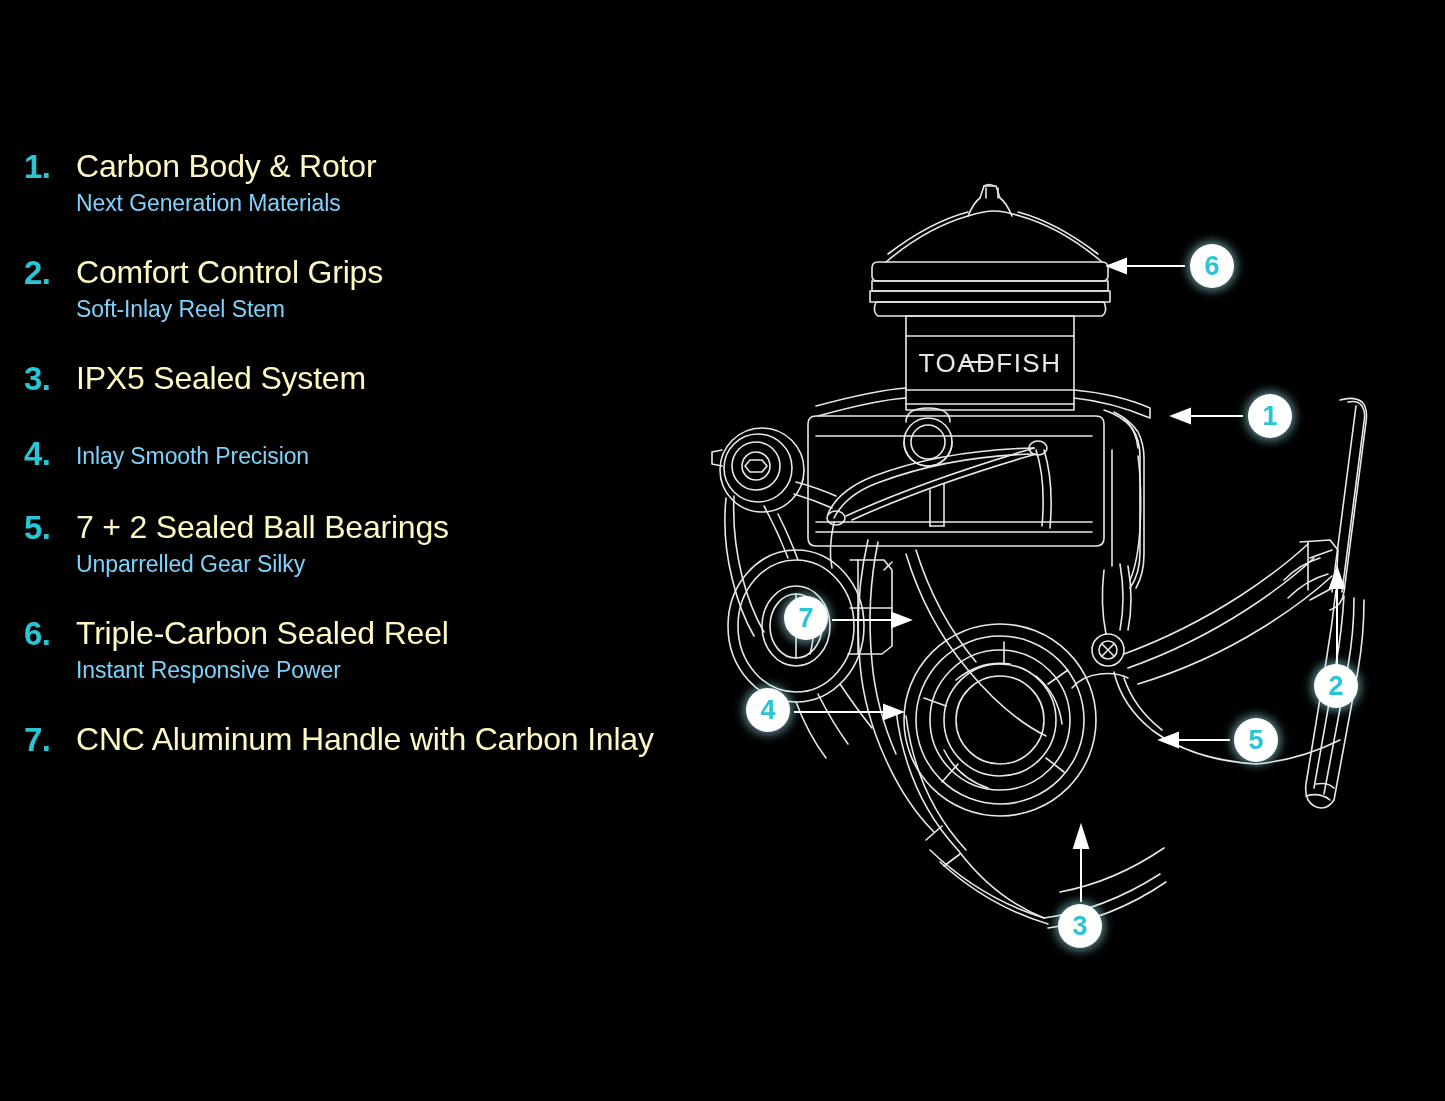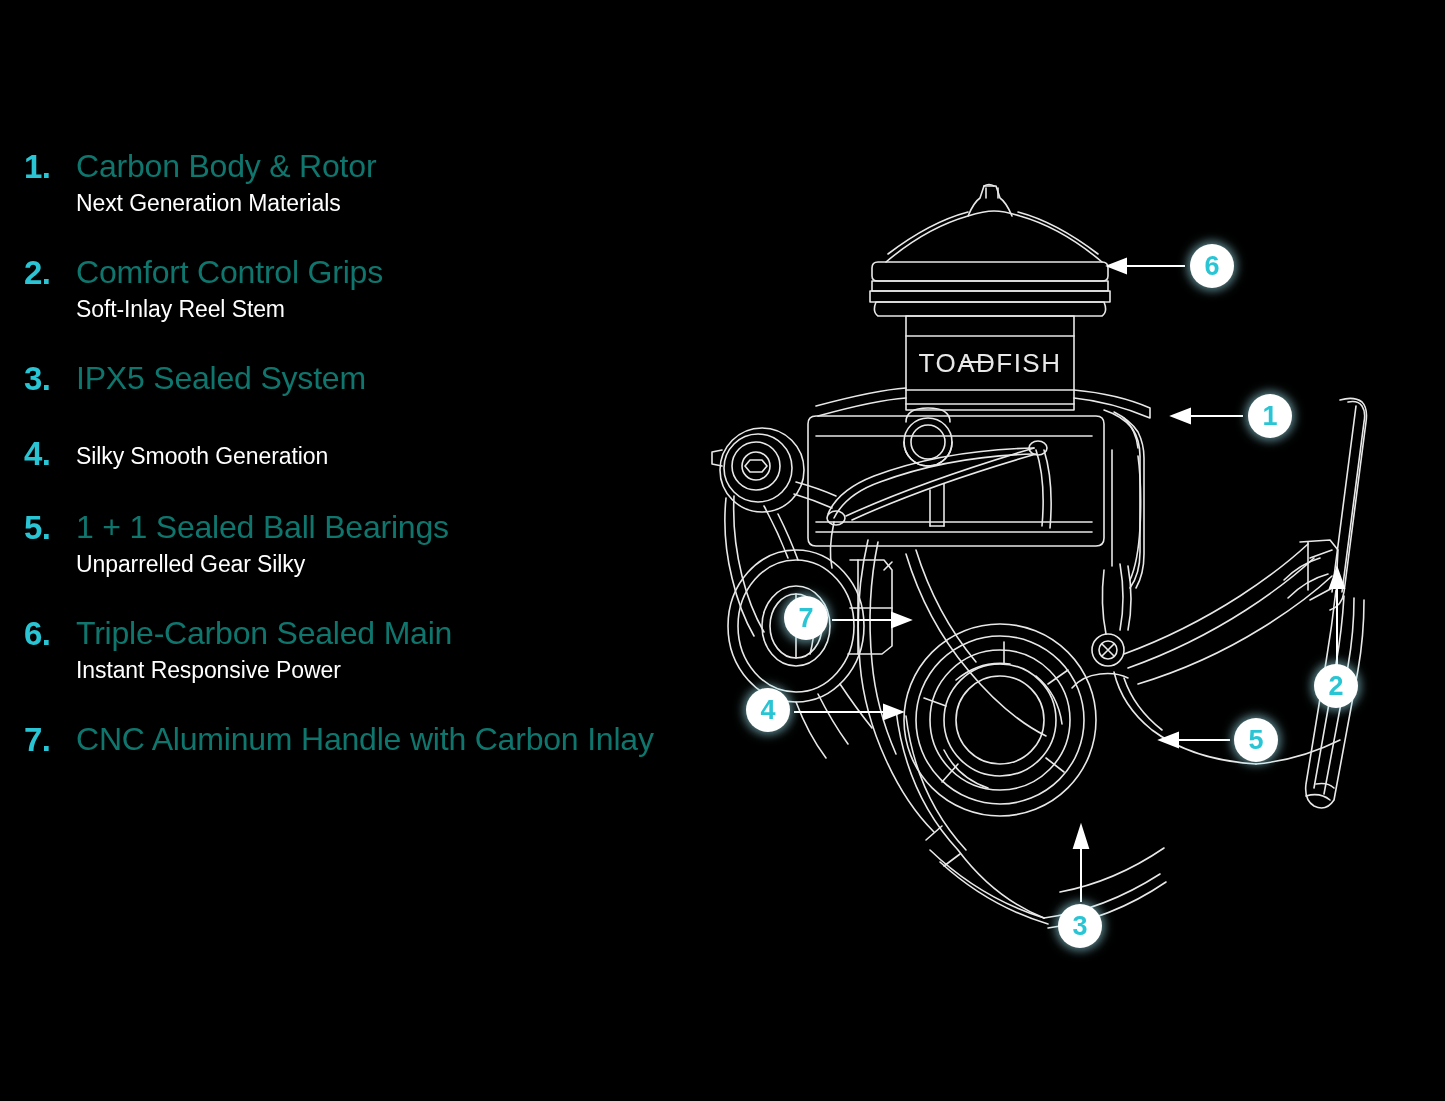--- a/index.html
+++ b/index.html
@@ -41,29 +41,29 @@
     line-height: 1.05;
     width: 52px;
     flex: 0 0 52px;
     text-align: left;
     letter-spacing: -0.5px;
   }
   .feature-text {
     flex: 1 1 auto;
   }
   .feature-title {
-    color: #0f766e;
+    color: #fef9c3;
     font-size: 32px;
     font-weight: 400;
     line-height: 1.05;
     letter-spacing: -0.2px;
     white-space: nowrap;
   }
   .feature-sub {
-    color: #ffffff;
+    color: #7dd3fc;
     font-size: 23px;
     font-weight: 400;
     line-height: 1.15;
     margin-top: 6px;
     letter-spacing: -0.1px;
     white-space: nowrap;
   }
 
   
   #product-area {
@@ -124,36 +124,36 @@
     <div class="feature-item">
       <div class="feature-num">3.</div>
       <div class="feature-text">
         <div class="feature-title">IPX5 Sealed System</div>
       </div>
     </div>
 
     <div class="feature-item">
       <div class="feature-num">4.</div>
       <div class="feature-text">
-        <div class="feature-sub">Silky Smooth Generation</div>
+        <div class="feature-sub">Inlay Smooth Precision</div>
       </div>
     </div>
 
     <div class="feature-item">
       <div class="feature-num">5.</div>
       <div class="feature-text">
-        <div class="feature-title">1 + 1 Sealed Ball Bearings</div>
+        <div class="feature-title">7 + 2 Sealed Ball Bearings</div>
         <div class="feature-sub">Unparrelled Gear Silky</div>
       </div>
     </div>
 
     <div class="feature-item">
       <div class="feature-num">6.</div>
       <div class="feature-text">
-        <div class="feature-title">Triple-Carbon Sealed Main</div>
+        <div class="feature-title">Triple-Carbon Sealed Reel</div>
         <div class="feature-sub">Instant Responsive Power</div>
       </div>
     </div>
 
     <div class="feature-item">
       <div class="feature-num">7.</div>
       <div class="feature-text">
         <div class="feature-title">CNC Aluminum Handle with Carbon Inlay</div>
       </div>
     </div>

